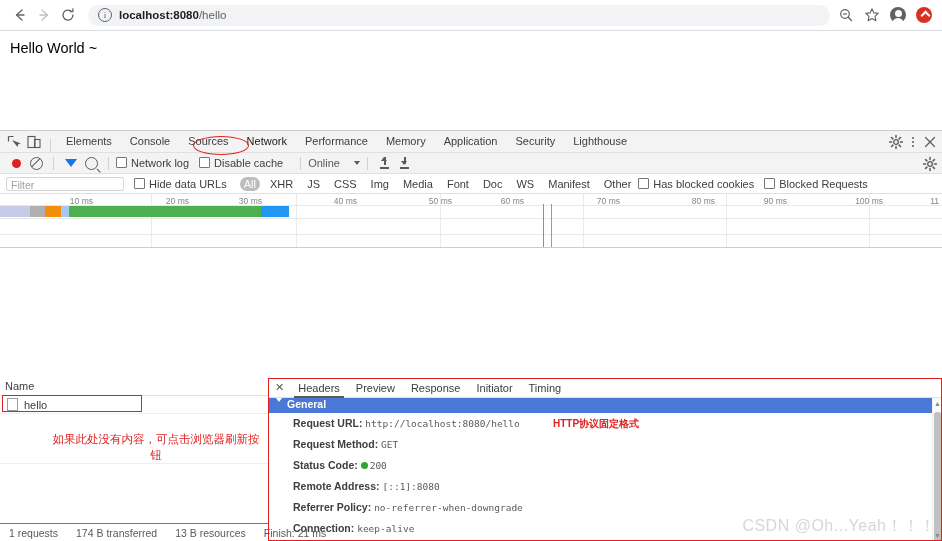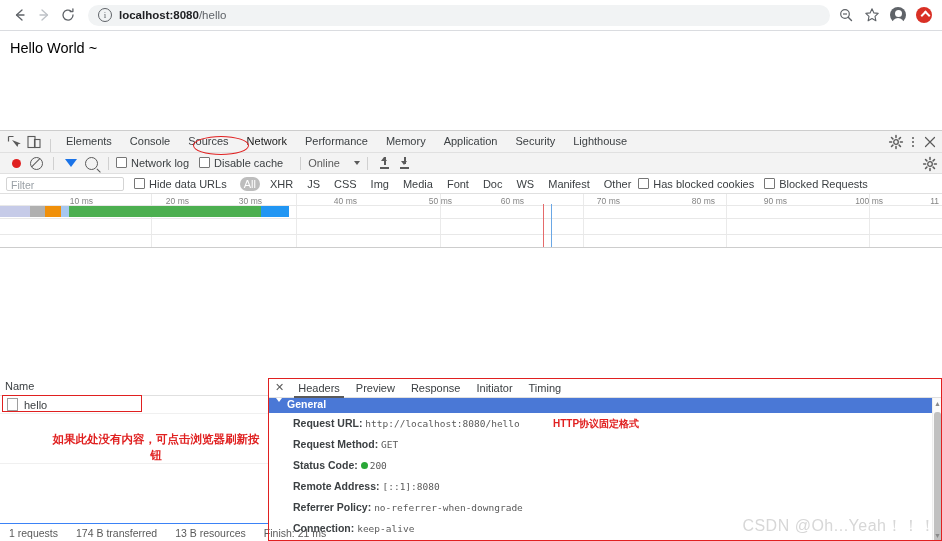--- a/index.html
+++ b/index.html
@@ -98,21 +98,21 @@
 
   
   .lower{position:absolute;left:0;top:247px;right:0;bottom:0;display:flex;}
   .req-list{width:268px;flex:none;border-right:1px solid #cdcdcd;display:flex;flex-direction:column;
     background:#fff;position:relative;}
   .rl-head{height:17px;border-bottom:1px solid #e0e0e0;font-size:11px;color:#3c4043;
     padding-left:5px;line-height:17px;background:#fff;}
   .rl-row{height:17px;display:flex;align-items:center;padding-left:7px;font-size:11px;color:#3c4043;
     border-bottom:1px solid #f0f0f0;}
   .doc-ic{width:9px;height:11px;border:1px solid #9e9e9e;background:#fff;margin-right:6px;flex:none;}
-  .rl-note{color:#e02020;font-weight:bold;font-size:11.5px;text-align:center;margin-top:17px;
+  .rl-note{color:#e02020;font-weight:normal;font-size:11.5px;text-align:center;margin-top:17px;
     padding:0 6px;line-height:1.4;margin-left:44px;}
   .rl-empty{flex:1;border-top:1px solid #f0f0f0;}
   .row-highlight{position:absolute;left:2px;top:17px;width:140px;height:17px;
     border:1.6px solid #e02020;box-sizing:border-box;pointer-events:none;}
 
   .details{flex:1;display:flex;flex-direction:column;background:#fff;position:relative;overflow:hidden;}
   .d-tabs{height:20px;display:flex;align-items:center;border-bottom:1px solid #e0e0e0;background:#fff;
     padding-left:6px;box-sizing:border-box;}
   .close-x{color:#5a5a5a;font-size:11px;margin-right:6px;line-height:1;}
   .d-tab{font-size:11px;color:#3c4043;padding:0 8px;height:20px;line-height:20px;position:relative;}

